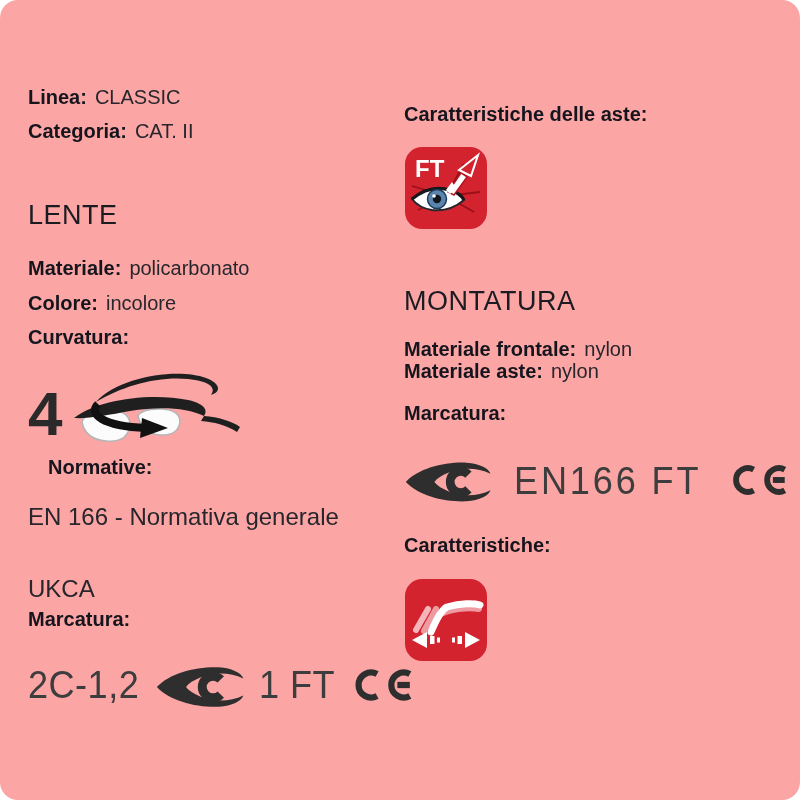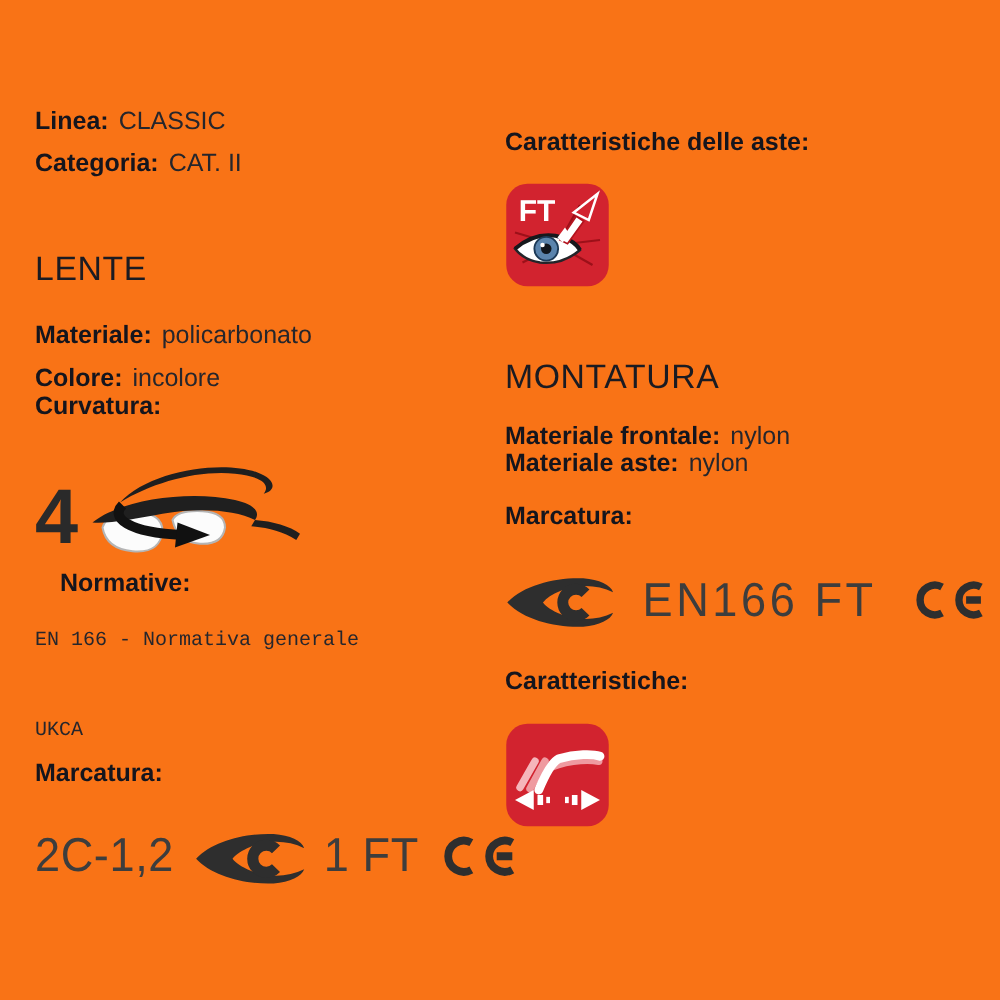--- a/index.html
+++ b/index.html
@@ -1,35 +1,36 @@
 <!DOCTYPE html>
 <html><head>
 <meta charset="utf-8">
 <style>
   * { margin: 0; padding: 0; box-sizing: border-box; }
   html, body { background: #ffffff; }
   body { font-family: "Liberation Sans", sans-serif; color: #1d1d22; }
   .canvas {
     position: relative;
     width: 800px; height: 800px;
-    background: #f97316;
+    background: #fca5a5;
     overflow: hidden;
+    border-radius: 18px;
   }
   .col { position: absolute; top: 0; height: 800px; }
   .col-left  { left: 28px;  width: 372px; }
   .col-right { left: 404px; width: 390px; }
   .blk { position: absolute; left: 0; white-space: nowrap; }
 
   .kv { font-size: 20px; line-height: 24px; }
   .kv .lbl { font-weight: bold; color: #15151d; }
   .kv .val { font-weight: normal; color: #26262c; margin-left: 8px; }
 
   .section-title { font-size: 27px; font-weight: normal; letter-spacing: 0.5px; color: #1b1b22; }
   .bold-label { font-size: 20px; font-weight: bold; color: #15151d; }
-  .plain-line { font-size: 16px; color: #26262c; font-family: Liberation Mono, monospace; }
+  .plain-line { font-size: 24px; color: #26262c; }
 
   .marking-row { display: flex; align-items: flex-start; gap: 10px; }
   .marking-text {
     font-size: 38px; font-weight: 400; color: #3d3d3d;
     letter-spacing: 0.5px; transform: scaleX(0.95); transform-origin: left center;
   }
   .marking-text.spread { letter-spacing: 3px; }
 
   .icon-tile { display: block; }
 </style>
@@ -51,21 +52,21 @@
     </div>
 
     <div class="blk kv" style="top:256px;">
       <span class="lbl">Materiale:</span><span class="val">policarbonato</span>
     </div>
 
     <div class="blk kv" style="top:291px;">
       <span class="lbl">Colore:</span><span class="val">incolore</span>
     </div>
 
-    <div class="blk bold-label" style="top:314px;">Curvatura:</div>
+    <div class="blk bold-label" style="top:326px;">Curvatura:</div>
 
     <div class="blk" style="top:368px; display:flex; align-items:center; gap:6px;">
       <span style="font-size:62px; font-weight:bold; color:#2a2a2a; line-height:92px;">4</span>
       <svg width="178" height="92" viewBox="0 0 178 92">
 
         <path d="M14,54 Q18,42 40,42 Q62,42 62,57 Q60,75 38,73 Q17,71 14,54 Z" fill="#fcfcfc" stroke="#b5b5b5" stroke-width="1.6"></path>
         <path d="M70,48 Q74,40 94,41 Q112,42 112,54 Q110,68 92,67 Q74,66 70,48 Z" fill="#fcfcfc" stroke="#b5b5b5" stroke-width="1.6"></path>
 
         <path d="M28,34 C52,8 110,0 138,10 C152,15 154,24 143,27 C149,19 140,13 120,11 C90,8 54,18 28,34 Z" fill="#1f1f1f"></path>
 

